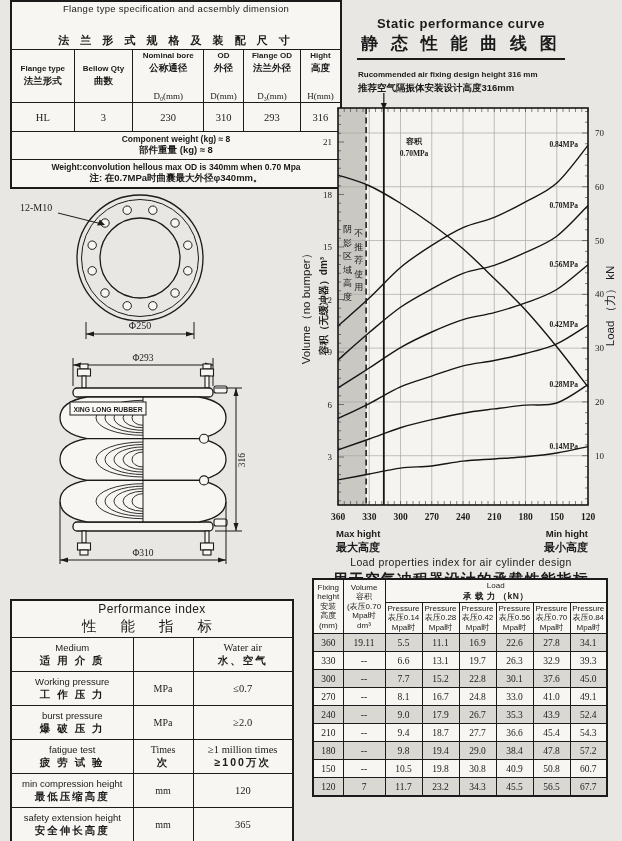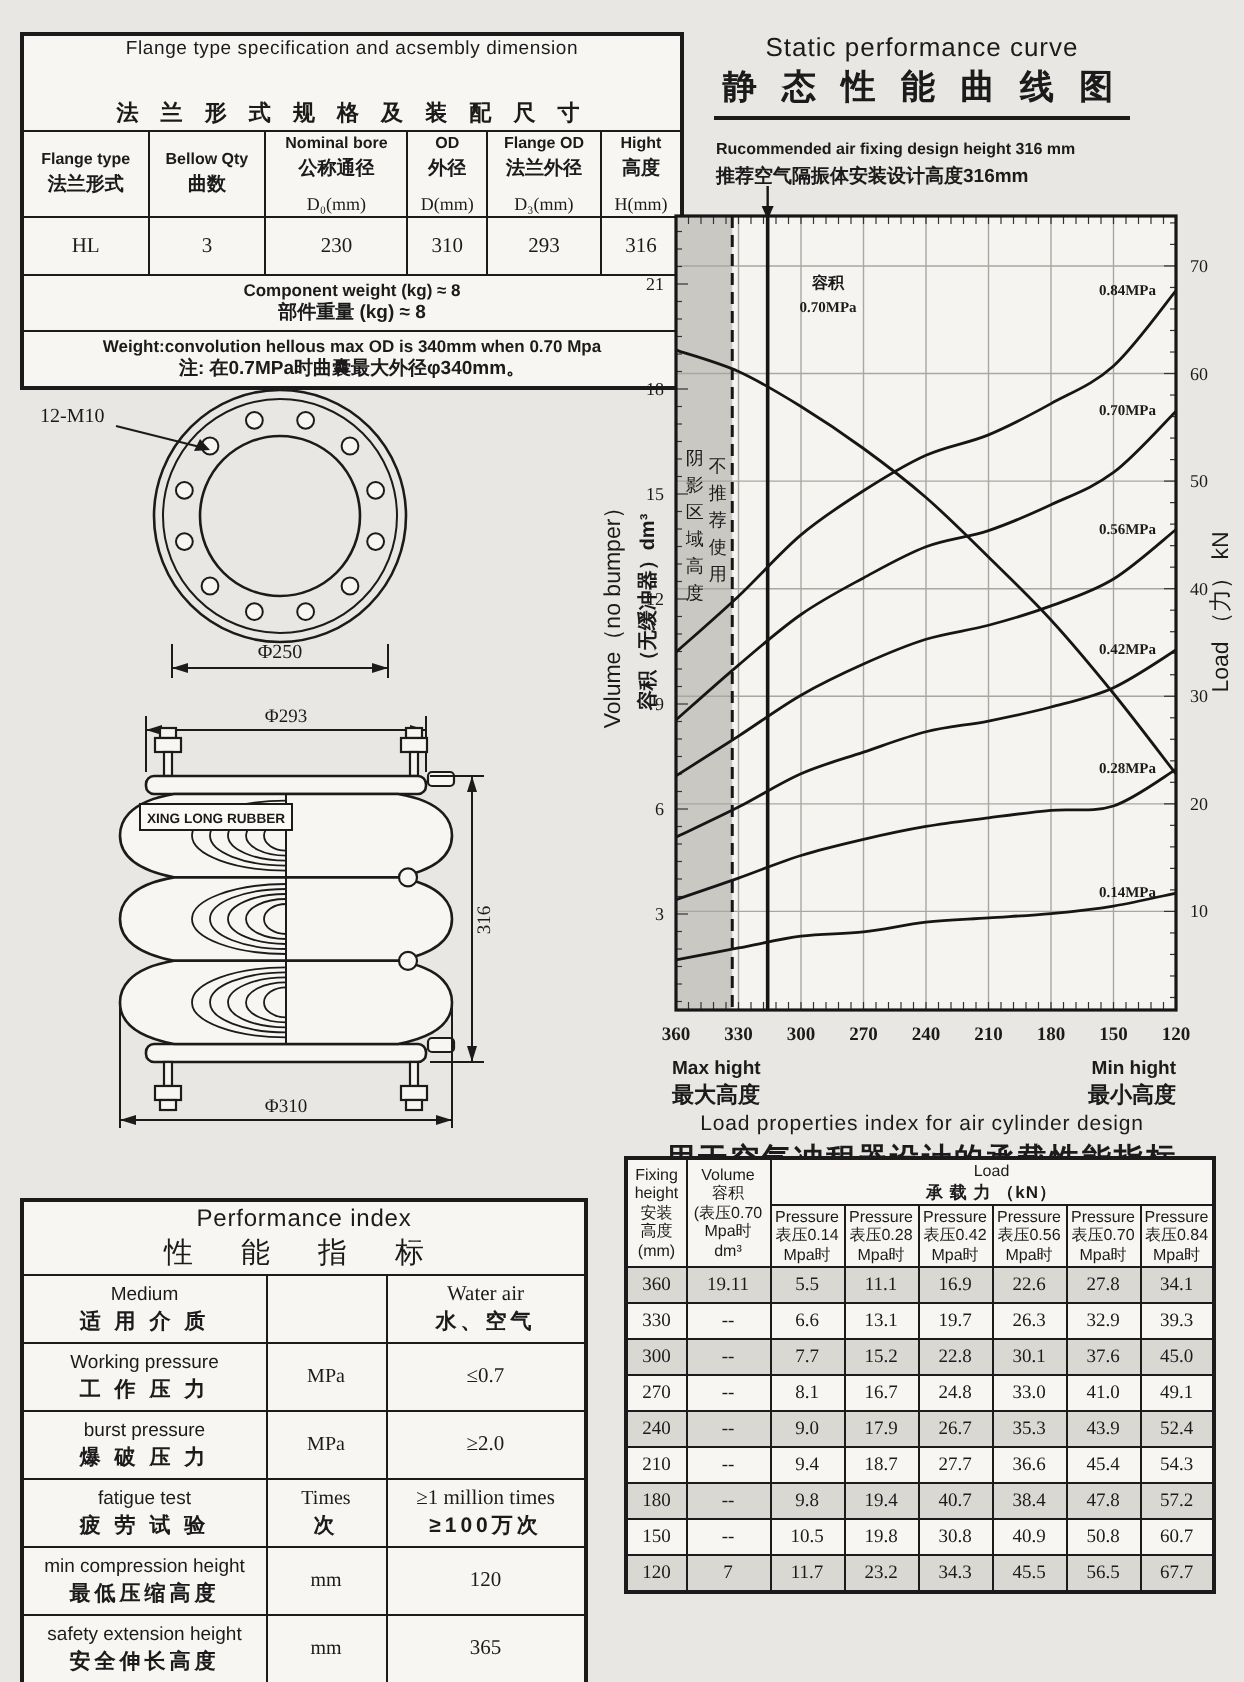--- a/index.html
+++ b/index.html
@@ -7,34 +7,34 @@
     width:622px;height:841px;position:relative;overflow:hidden;
     background:#e8e7e3;color:#1b1b1b;
     font-family:"Liberation Sans","DejaVu Sans",sans-serif;
   }
   .abs{position:absolute;}
   table{border-collapse:collapse;background:#f7f6f2;}
   td,th{border:1px solid #1b1b1b;text-align:center;vertical-align:middle;padding:1px 2px;font-weight:normal;}
   .serif{font-family:"Liberation Serif","DejaVu Serif",serif;}
 
   
-  #spec-table{left:10px;top:16px;width:332px;border:2px solid #1b1b1b;}
+  #spec-table{left:10px;top:0;width:332px;border:2px solid #1b1b1b;}
   #spec-table .t-en{font-size:9.5px;letter-spacing:.3px;}
   #spec-table .t-cn{font-size:11px;font-weight:bold;letter-spacing:4px;margin-top:19px;}
   #spec-table th .en{font-size:8px;font-weight:bold;}
   #spec-table th .cn{font-size:9.5px;font-weight:bold;margin-top:2px;}
-  #spec-table th .sub{font-size:9px;margin-top:6px;font-family:"Liberation Serif","DejaVu Serif",serif;}
+  #spec-table th .sub{font-size:9px;margin-top:16px;font-family:"Liberation Serif","DejaVu Serif",serif;}
   #spec-table td.val{font-size:10.5px;height:26px;font-family:"Liberation Serif","DejaVu Serif",serif;}
   #spec-table .wide{text-align:center;padding:2px 5px;}
   #spec-table .wide .en{font-size:8.5px;font-weight:bold;}
   #spec-table .wide .cn{font-size:9.5px;font-weight:bold;}
 
   
   #chart-head{left:300px;top:16px;width:322px;text-align:center;}
-  #chart-head .en{font-size:13px;letter-spacing:.5px;}
+  #chart-head .en{font-size:13px;letter-spacing:.5px;font-weight:bold;}
   #chart-head .cn{display:inline-block;font-size:17px;font-weight:bold;letter-spacing:4px;
                   border-bottom:2px solid #1b1b1b;padding:1px 4px 3px;}
 
   #perf-chart{left:300px;top:60px;}
 
   
   #load-head{left:300px;top:556px;width:322px;text-align:center;}
   #load-head .en{font-size:10.5px;letter-spacing:.4px;}
   #load-head .cn{font-size:14.5px;font-weight:bold;letter-spacing:1.5px;margin-top:2px;}
 
@@ -622,21 +622,21 @@
         <td>27.7</td>
         <td>36.6</td>
         <td>45.4</td>
         <td>54.3</td>
       </tr>
       <tr class="alt">
         <td>180</td>
         <td>--</td>
         <td>9.8</td>
         <td>19.4</td>
-        <td>40.7</td>
+        <td>29.0</td>
         <td>38.4</td>
         <td>47.8</td>
         <td>57.2</td>
       </tr>
       <tr>
         <td>150</td>
         <td>--</td>
         <td>10.5</td>
         <td>19.8</td>
         <td>30.8</td>

